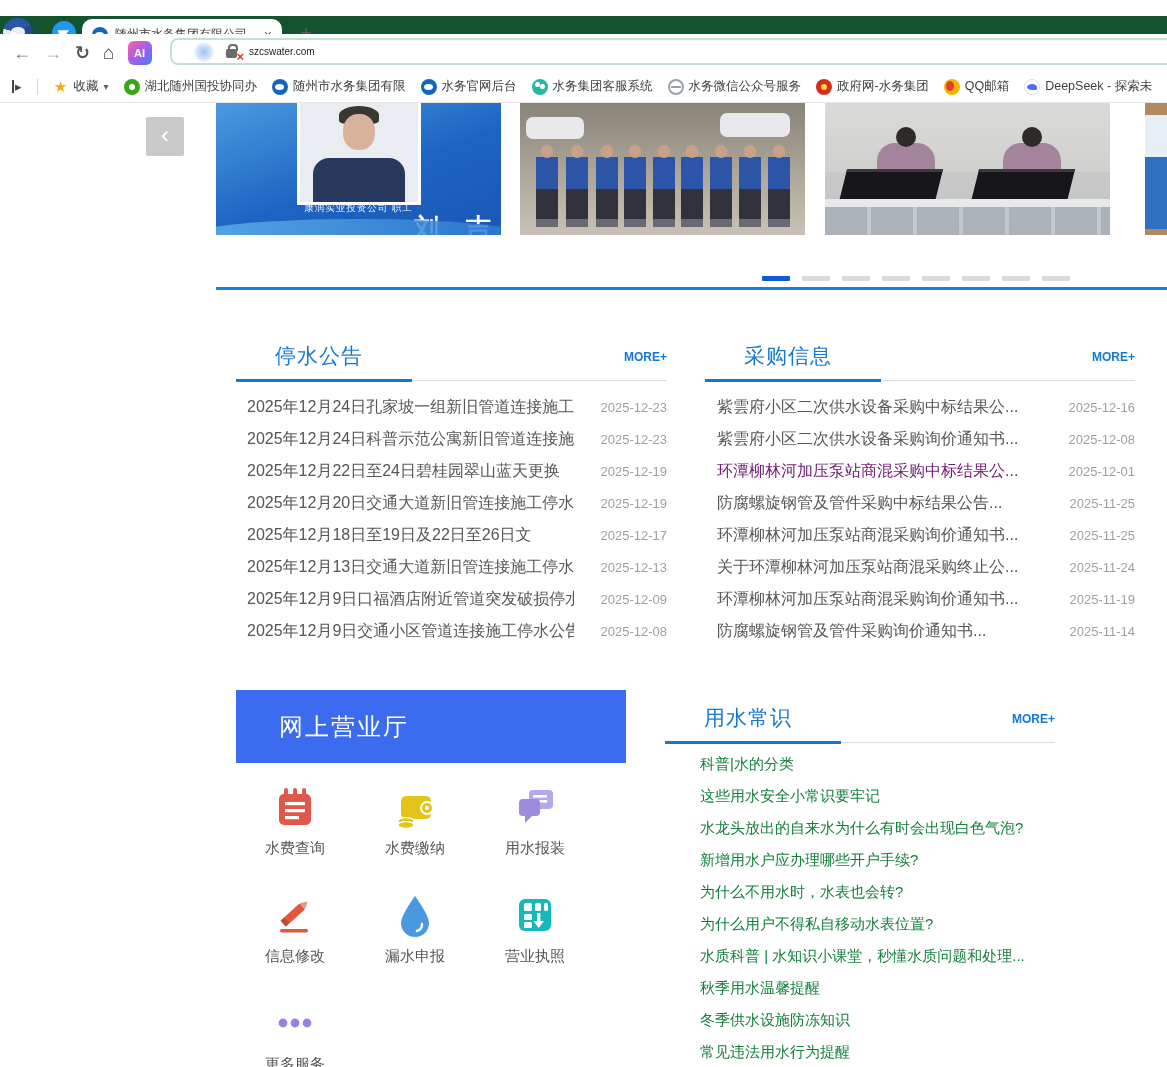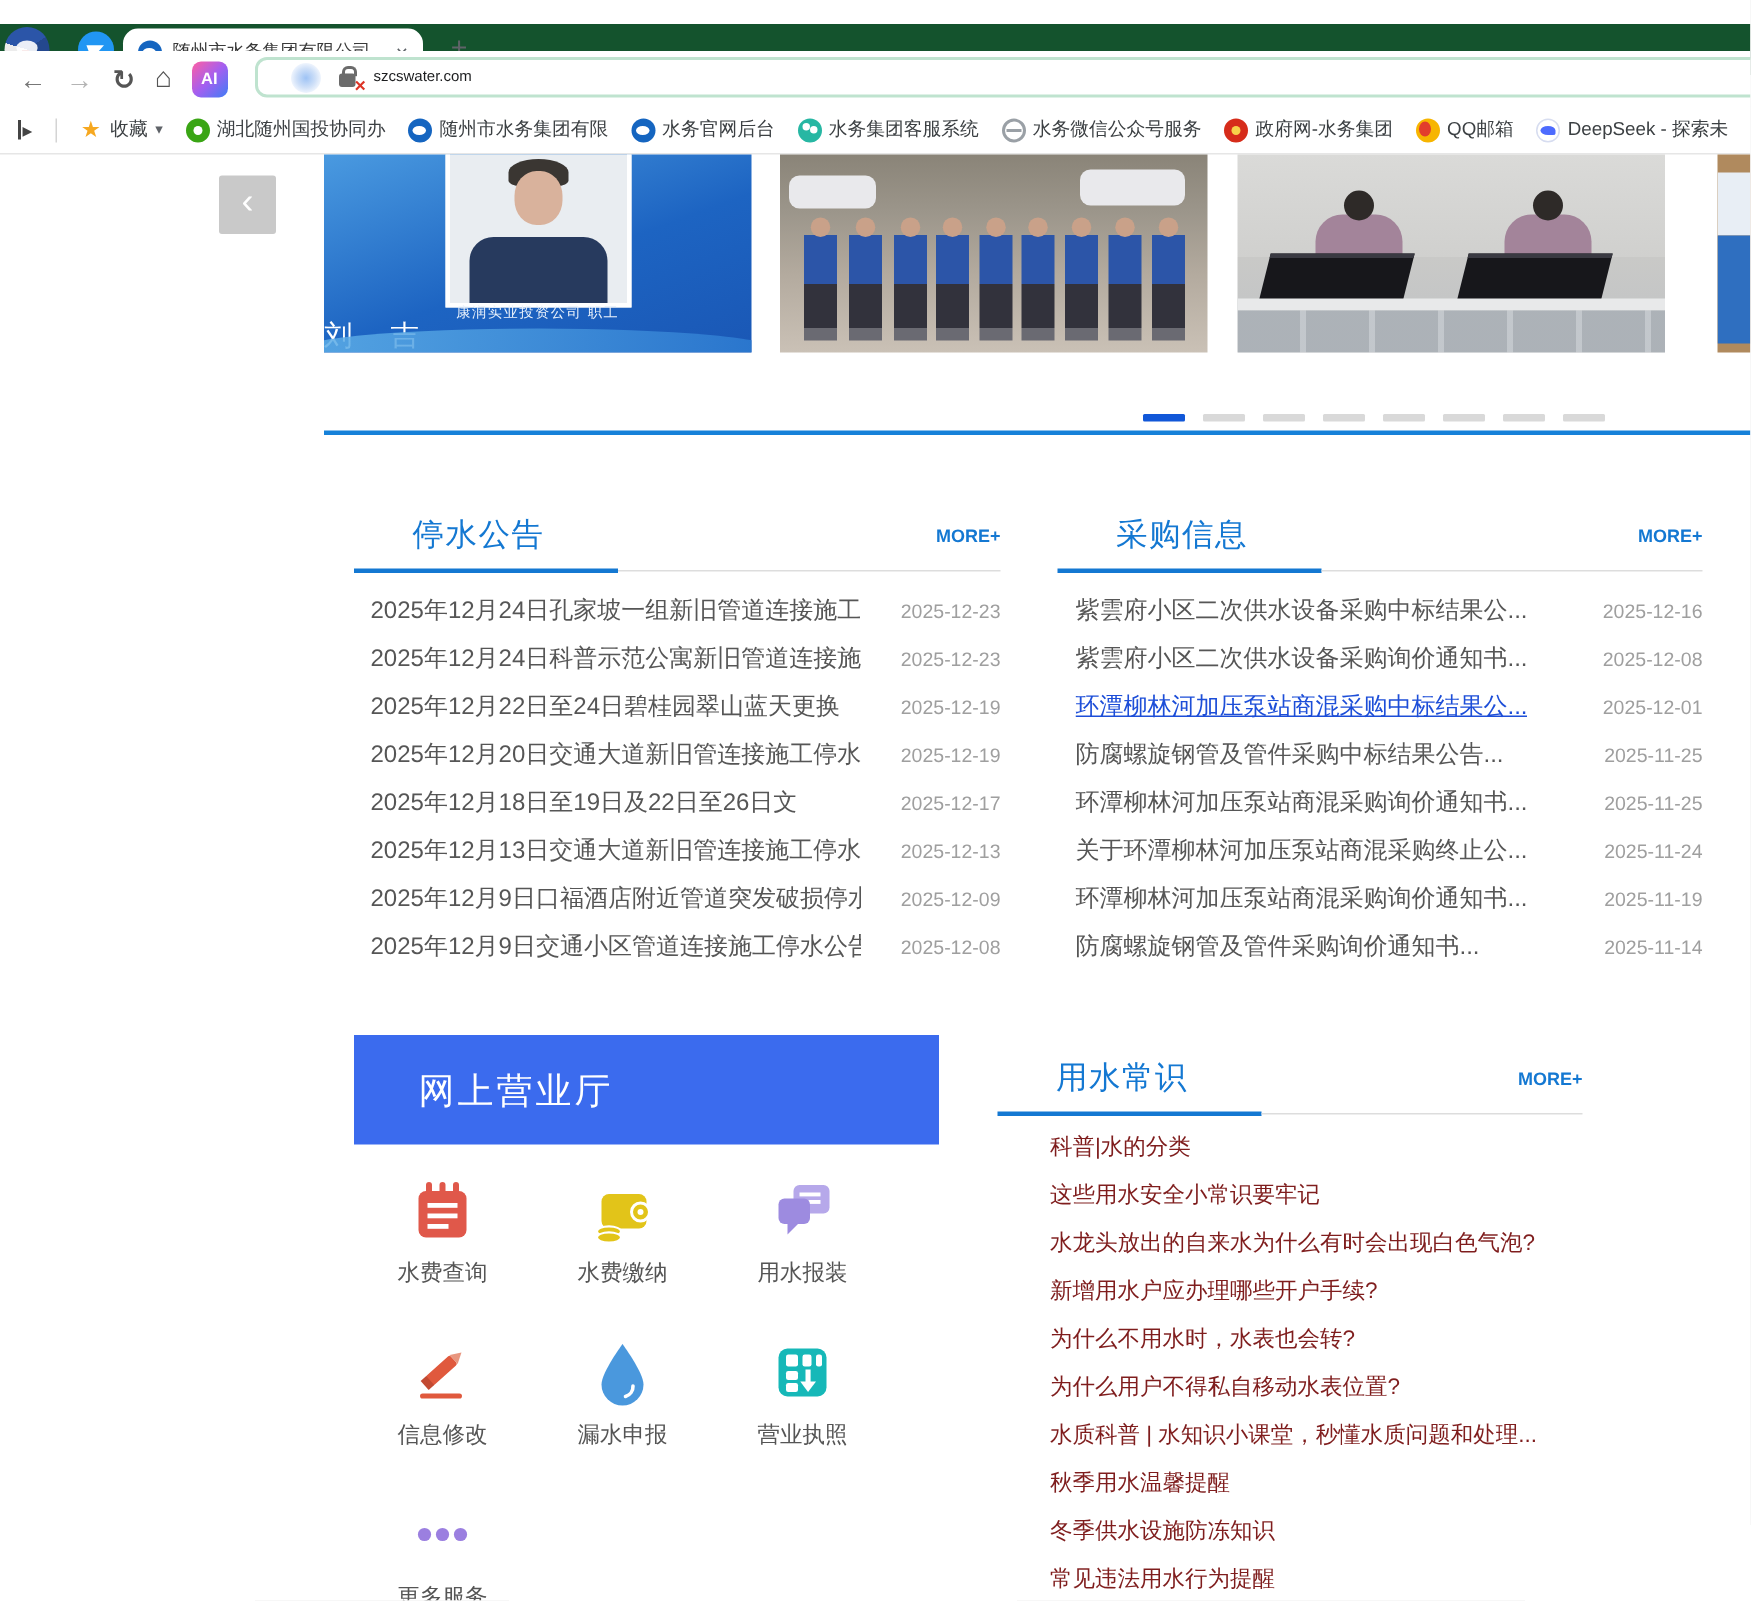--- a/index.html
+++ b/index.html
@@ -72,21 +72,21 @@
   .slide{position:absolute;top:103px;height:132px;overflow:hidden;}
   .slide1{left:216px;width:285px;background:linear-gradient(160deg,#4a9ae0 0%,#1d64c2 55%,#1a57b5 100%);}
   .slide1::after{content:"";position:absolute;bottom:0;left:-20px;right:-20px;height:16px;
     background:linear-gradient(90deg,#5fb0e8,#2a78d0);border-radius:100% 100% 0 0/30px 30px 0 0;opacity:.85;}
   .idphoto{position:absolute;left:50%;transform:translateX(-50%);top:-10px;width:118px;height:106px;
     background:#e9edf1;border:3px solid #fff;overflow:hidden;}
   .idphoto .hair{position:absolute;left:50%;transform:translateX(-50%);top:10px;width:40px;height:18px;background:#3a3632;border-radius:50% 50% 20% 20%;}
   .idphoto .face{position:absolute;left:50%;transform:translateX(-50%);top:18px;width:32px;height:36px;background:#d9b29c;border-radius:46%;}
   .idphoto .shoulders{position:absolute;left:50%;transform:translateX(-50%);bottom:0;width:92px;height:44px;background:#273a5e;border-radius:16px 16px 0 0;}
   .id-org{position:absolute;left:0;right:0;top:99px;text-align:center;color:#eaf2fb;font-size:9.5px;letter-spacing:1px;}
-  .id-name{position:absolute;left:0;right:0;top:108px;text-align:left;color:#fff;font-size:19px;font-weight:normal;letter-spacing:10px;}
+  .id-name{position:absolute;left:0;right:0;top:108px;text-align:right;color:#fff;font-size:25px;font-weight:bold;letter-spacing:10px;}
   .slide2{left:520px;width:285px;background:linear-gradient(180deg,#8a8478 0%,#9b958a 28%,#b3aa9e 60%,#cac1b6 100%);}
   .car{position:absolute;background:#e9e9ec;border-radius:7px;}
   .car.c1{left:6px;top:14px;width:58px;height:22px;}
   .car.c2{left:200px;top:10px;width:70px;height:24px;}
   .fig{position:absolute;bottom:8px;width:22px;height:82px;
     background:linear-gradient(180deg,rgba(0,0,0,0) 0 12px,#2c55a8 12px 44px,#32323c 44px 74px,#6a6a72 74px);}
   .fig::before{content:"";position:absolute;top:0;left:50%;transform:translateX(-50%);width:13px;height:13px;border-radius:50%;background:#c9a189;}
   .slide3{left:825px;width:285px;background:linear-gradient(180deg,#dadad8 0%,#d0d0ce 52%,#c9c9c7 52%,#bfc2c5 100%);}
   .p3{position:absolute;width:58px;height:48px;background:#a3849a;border-radius:18px 18px 6px 6px;}
   .p3::before{content:"";position:absolute;top:-16px;left:50%;transform:translateX(-50%);width:20px;height:20px;border-radius:50%;background:#2e2a28;}
@@ -106,36 +106,36 @@
   
   .sec-head{position:absolute;height:44px;}
   .sec-title{position:absolute;left:39px;top:2px;font-size:21px;color:#1478d2;letter-spacing:1px;}
   .sec-more{position:absolute;right:0;top:10px;font-size:12px;font-weight:bold;color:#1478d2;}
   .sec-ul-blue{position:absolute;left:0;bottom:2px;width:176px;height:3px;background:#1478d2;}
   .sec-ul-gray{position:absolute;left:176px;right:0;bottom:3px;height:1px;background:#ddd;}
 
   .news-list{position:absolute;}
   .news-row{display:flex;align-items:center;justify-content:space-between;height:32px;gap:17px;}
   .news-title{font-size:16px;color:#565656;white-space:nowrap;overflow:hidden;text-decoration:none;}
-  .news-title.hl{color:#1d4ed8;text-decoration:underline;}
+  .news-title.hl{color:#701a75;}
   .news-date{font-size:13px;color:#9f9f9f;margin-left:10px;flex:none;}
 
   .banner{position:absolute;left:236px;top:690px;width:390px;height:73px;background:#3b6bee;
     display:flex;align-items:center;}
   .banner-title{color:#fff;font-size:24px;letter-spacing:2px;margin-left:43px;}
 
   .svc-grid{position:absolute;left:235px;top:783px;width:362px;display:grid;
     grid-template-columns:120px 120px 120px;grid-auto-rows:108px;}
   .svc{display:flex;flex-direction:column;align-items:center;}
   .svc svg{width:48px;height:48px;}
   .svc-label{margin-top:8px;font-size:15px;color:#555;}
 
   .k-list{position:absolute;left:700px;top:748px;width:360px;}
   .k-row{height:32px;display:flex;align-items:center;}
-  .k-link{font-size:15px;color:#7f1d1d;text-decoration:none;white-space:nowrap;}
+  .k-link{font-size:15px;color:#15803d;text-decoration:none;white-space:nowrap;}
 </style>
 </head>
 <body>
 
 <div class="screen">
 
   <div class="tabstrip">
     <div class="win-logo"></div>
     <div class="tg-btn"></div>
     <div class="tab">

